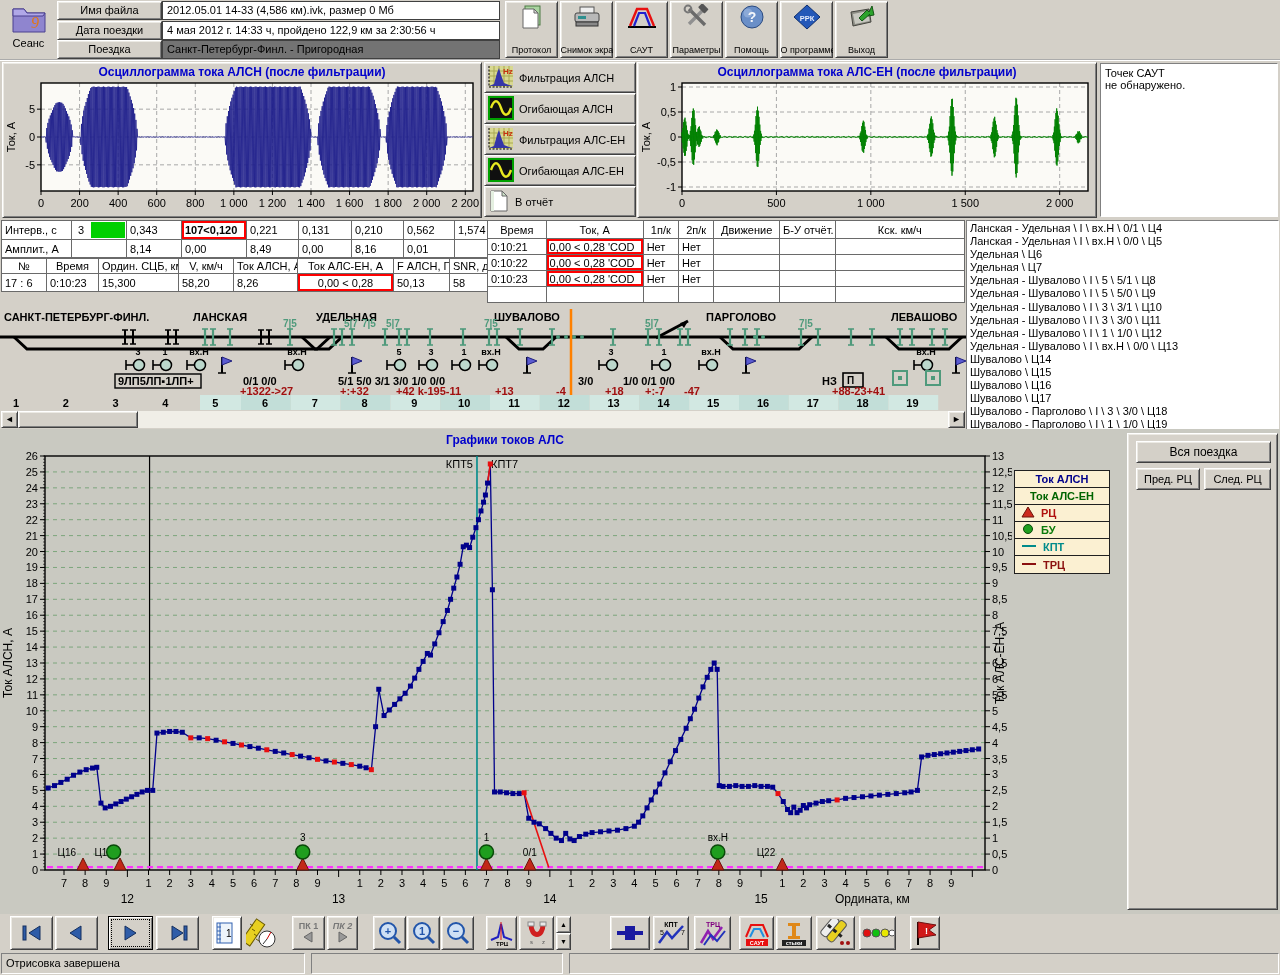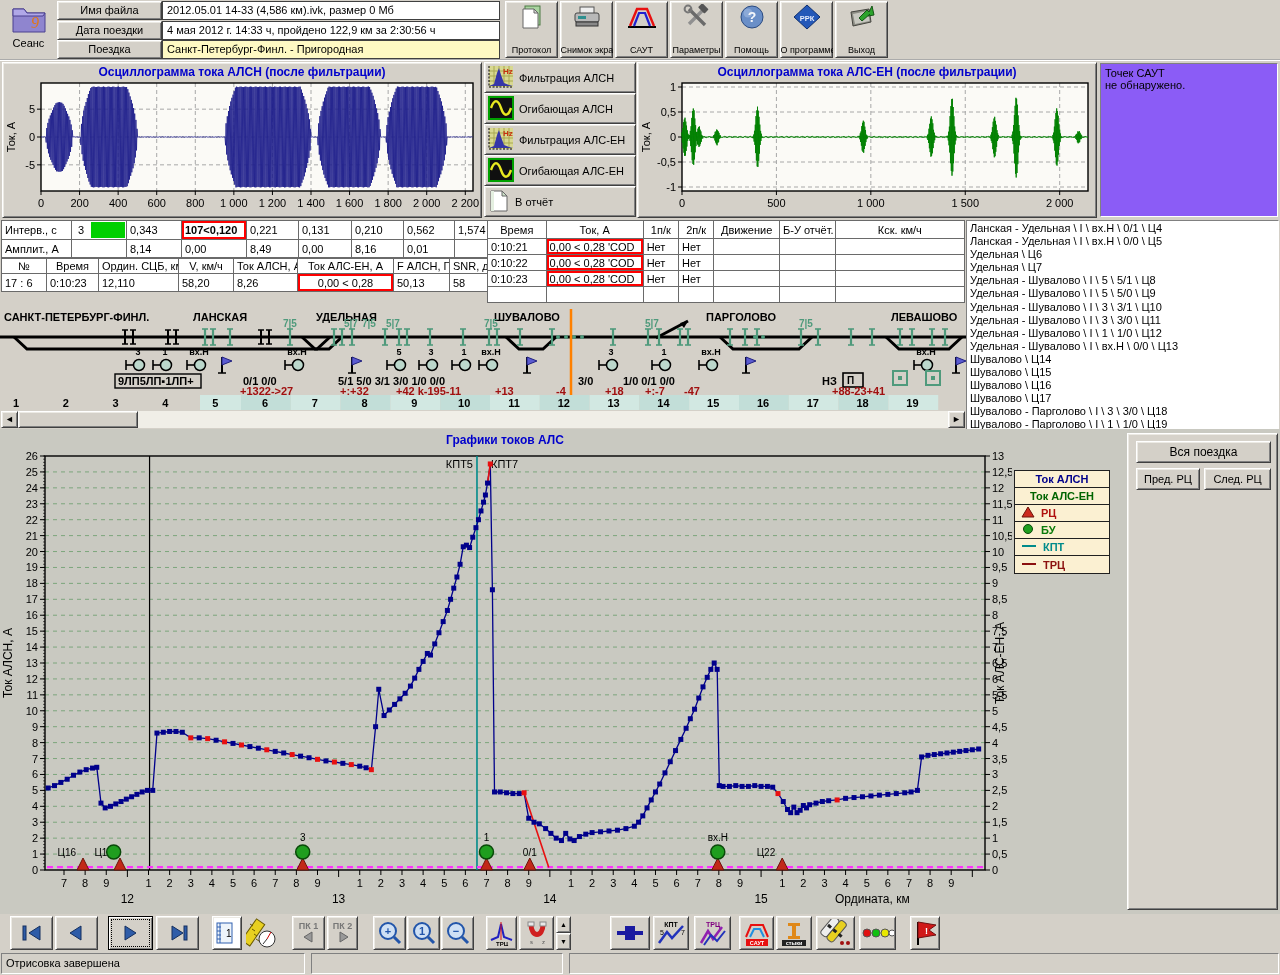--- a/index.html
+++ b/index.html
@@ -49,21 +49,21 @@
       <div class="abs" style="left: 0px; top: 0px; width: 443px; height: 19px; display: flex;">
         <div class="raised btn" style="width: 105px; height: 19px; line-height: 17px; font-size: 11px;">Имя файла</div>
         <div style="width: 338px; height: 19px; line-height: 17px; font-size: 11px; background: rgb(255, 255, 255); border: 1px solid rgb(64, 64, 64); padding-left: 4px; white-space: nowrap; overflow: hidden;">2012.05.01 14-33 (4,586 км).ivk,   размер 0 Мб</div>
       </div>
       <div class="abs" style="left: 0px; top: 19.7px; width: 443px; height: 19px; display: flex;">
         <div class="raised btn" style="width: 105px; height: 19px; line-height: 17px; font-size: 11px;">Дата поездки</div>
         <div style="width: 338px; height: 19px; line-height: 17px; font-size: 11px; background: rgb(255, 255, 255); border: 1px solid rgb(64, 64, 64); padding-left: 4px; white-space: nowrap; overflow: hidden;">4 мая 2012 г.  14:33 ч,    пройдено 122,9  км  за  2:30:56 ч</div>
       </div>
       <div class="abs" style="left: 0px; top: 39.4px; width: 443px; height: 19px; display: flex;">
         <div class="raised btn" style="width: 105px; height: 19px; line-height: 17px; font-size: 11px;">Поездка</div>
-        <div style="width: 338px; height: 19px; line-height: 17px; font-size: 11px; background: #fef9c3; border: 1px solid rgb(64, 64, 64); padding-left: 4px; white-space: nowrap; overflow: hidden;">Санкт-Петербург-Финл. - Пригородная</div>
+        <div style="width: 338px; height: 19px; line-height: 17px; font-size: 11px; background: #737373; border: 1px solid rgb(64, 64, 64); padding-left: 4px; white-space: nowrap; overflow: hidden;">Санкт-Петербург-Финл. - Пригородная</div>
       </div>
     </div>
   <div class="abs" id="toptoolbar" style="left:505px;top:1px;width:390px;height:59px;display:flex;gap:2px;">
       <div class="raised btn tbtn" style="width: 53px; height: 57px;">
         <div><svg width="26" height="26" viewBox="0 0 26 26">
             <rect x="6" y="2" width="15" height="19" fill="#aad4a0" stroke="#4a7a42"></rect>
             <polygon points="4,5 15,5 19,9 19,24 4,24" fill="#fff" stroke="#666"></polygon>
             <polygon points="15,5 15,9 19,9" fill="#ddd" stroke="#666"></polygon>
           </svg></div>
         <div class="lbl">Протокол</div>
@@ -251,21 +251,21 @@
       <text x="232.8372093023256" y="128" font-family="Liberation Sans,sans-serif" font-size="11" text-anchor="middle">1 000</text>
       <line x1="327.25581395348837" y1="112" x2="327.25581395348837" y2="116" stroke="#000"></line>
       <text x="327.25581395348837" y="128" font-family="Liberation Sans,sans-serif" font-size="11" text-anchor="middle">1 500</text>
       <line x1="421.6744186046512" y1="112" x2="421.6744186046512" y2="116" stroke="#000"></line>
       <text x="421.6744186046512" y="128" font-family="Liberation Sans,sans-serif" font-size="11" text-anchor="middle">2 000</text>
       <text x="0" y="0" font-family="Liberation Sans,sans-serif" font-size="11" text-anchor="middle" transform="translate(12,58) rotate(-90)">Ток, А</text>
       <path d="M44,58L44.0,53.3L44.4,63.8L44.8,49.0L45.1,69.5L45.5,43.2L45.9,73.7L46.3,40.5L46.6,76.9L47.0,38.7L47.4,76.6L47.8,42.6L48.2,71.9L48.5,46.6L48.9,67.6L49.3,51.3L49.7,61.9L50.0,54.8L50.4,60.0L50.8,55.9L51.2,58.9L51.6,56.2L51.9,61.8L52.3,51.9L52.7,67.1L53.1,47.2L53.4,73.1L53.8,38.9L54.2,81.4L54.6,32.0L55.0,85.0L55.3,29.5L55.7,85.8L56.1,31.4L56.5,80.4L56.8,39.5L57.2,73.3L57.6,46.2L58.0,67.1L58.4,53.0L58.7,61.9L59.1,52.7L59.5,65.3L59.9,49.7L60.2,66.2L60.6,48.2L61.0,68.0L61.4,47.4L61.8,66.8L62.1,50.7L62.5,64.8L62.9,52.4L63.3,62.8L63.6,55.8L64.0,59.7L64.4,56.7L64.8,59.4L65.1,57.1L65.5,57.4L65.9,57.9L66.3,58.1L66.7,57.2L67.0,57.8L67.4,58.7L67.8,58.1L68.2,57.8L68.5,58.8L68.9,58.7L69.3,57.7L69.7,58.0L70.1,58.5L70.4,57.5L70.8,57.1L71.2,58.0L71.6,58.0L71.9,57.2L72.3,57.9L72.7,58.7L73.1,58.1L73.5,57.9L73.8,58.9L74.2,58.5L74.6,57.9L75.0,57.5L75.3,59.2L75.7,56.2L76.1,59.0L76.5,55.5L76.9,61.5L77.2,52.8L77.6,63.5L78.0,52.4L78.4,65.2L78.7,50.5L79.1,66.3L79.5,51.4L79.9,63.9L80.3,52.4L80.6,62.9L81.0,53.9L81.4,59.7L81.8,56.3L82.1,59.2L82.5,56.5L82.9,58.6L83.3,58.6L83.7,58.2L84.0,57.9L84.4,58.9L84.8,58.4L85.2,57.5L85.5,57.9L85.9,58.3L86.3,57.3L86.7,57.2L87.1,58.2L87.4,58.0L87.8,57.4L88.2,58.2L88.6,58.9L88.9,58.1L89.3,58.0L89.7,58.8L90.1,58.4L90.5,57.4L90.8,57.9L91.2,58.2L91.6,57.3L92.0,57.2L92.3,58.2L92.7,58.0L93.1,57.4L93.5,58.3L93.9,58.9L94.2,58.0L94.6,58.0L95.0,58.8L95.4,58.3L95.7,57.3L96.1,57.9L96.5,58.2L96.9,57.2L97.3,57.3L97.6,58.3L98.0,58.0L98.4,57.5L98.8,58.4L99.1,58.9L99.5,58.0L99.9,58.0L100.3,58.8L100.7,58.2L101.0,57.3L101.4,57.9L101.8,58.1L102.2,57.2L102.5,57.3L102.9,58.4L103.3,58.1L103.7,57.6L104.1,58.5L104.4,58.9L104.8,58.0L105.2,58.0L105.6,58.7L105.9,58.0L106.3,57.2L106.7,57.9L107.1,58.1L107.4,57.2L107.8,57.4L108.2,58.4L108.6,58.1L109.0,57.6L109.3,58.6L109.7,58.9L110.1,57.9L110.5,58.0L110.8,58.7L111.2,57.9L111.6,57.2L112.0,57.9L112.4,58.1L112.7,57.2L113.1,57.5L113.5,58.5L113.9,58.2L114.2,57.5L114.6,59.1L115.0,58.0L115.4,59.3L115.8,55.5L116.1,62.6L116.5,51.8L116.9,65.9L117.3,45.7L117.6,74.1L118.0,37.1L118.4,81.5L118.8,31.4L119.2,87.4L119.5,27.7L119.9,87.9L120.3,31.7L120.7,81.8L121.0,37.8L121.4,74.6L121.8,45.6L122.2,65.9L122.6,51.9L122.9,62.0L123.3,54.7L123.7,59.1L124.1,57.8L124.4,58.6L124.8,57.6L125.2,58.8L125.6,58.7L126.0,57.8L126.3,57.9L126.7,58.5L127.1,57.7L127.5,57.1L127.8,57.9L128.2,58.0L128.6,57.2L129.0,57.8L129.4,58.7L129.7,58.2L130.1,57.8L130.5,58.8L130.9,58.7L131.2,57.7L131.6,57.9L132.0,58.5L132.4,57.6L132.8,57.1L133.1,58.0L133.5,58.0L133.9,57.3L134.3,57.9L134.6,58.8L135.0,58.2L135.4,57.9L135.8,58.8L136.2,58.7L136.5,57.6L136.9,57.9L137.3,58.4L137.7,57.5L138.0,57.1L138.4,58.0L138.8,58.1L139.2,57.3L139.6,58.0L139.9,58.8L140.3,58.2L140.7,57.9L141.1,58.8L141.4,58.6L141.8,57.5L142.2,57.9L142.6,58.3L143.0,57.4L143.3,57.1L143.7,58.1L144.1,58.1L144.5,57.4L144.8,58.1L145.2,58.9L145.6,58.1L146.0,57.9L146.3,58.8L146.7,58.5L147.1,57.5L147.5,57.8L147.9,58.3L148.2,57.4L148.6,57.1L149.0,58.1L149.4,58.1L149.7,57.4L150.1,58.2L150.5,58.9L150.9,58.1L151.3,57.9L151.6,58.8L152.0,58.4L152.4,57.4L152.8,57.8L153.1,58.2L153.5,57.3L153.9,57.2L154.3,58.2L154.7,58.1L155.0,57.5L155.4,58.3L155.8,58.9L156.2,58.1L156.5,57.9L156.9,58.8L157.3,58.3L157.7,57.3L158.1,57.8L158.4,58.2L158.8,57.3L159.2,57.2L159.6,58.3L159.9,58.1L160.3,57.5L160.7,58.4L161.1,58.9L161.5,58.1L161.8,57.9L162.2,58.7L162.6,58.2L163.0,57.3L163.3,57.8L163.7,58.2L164.1,57.3L164.5,57.3L164.9,58.4L165.2,58.2L165.6,57.6L166.0,58.4L166.4,58.9L166.7,58.0L167.1,57.9L167.5,58.7L167.9,58.1L168.3,57.2L168.6,57.8L169.0,58.1L169.4,57.2L169.8,57.4L170.1,58.4L170.5,58.2L170.9,57.6L171.3,58.5L171.7,58.9L172.0,58.0L172.4,57.9L172.8,58.6L173.2,58.0L173.5,57.1L173.9,57.8L174.3,58.1L174.7,57.2L175.1,57.4L175.4,58.5L175.8,58.2L176.2,57.7L176.6,58.6L176.9,58.9L177.3,57.9L177.7,57.9L178.1,58.6L178.5,57.9L178.8,57.1L179.2,57.8L179.6,58.1L180.0,57.2L180.3,57.5L180.7,58.6L181.1,58.2L181.5,57.7L181.9,58.6L182.2,58.9L182.6,57.8L183.0,57.9L183.4,58.5L183.7,57.8L184.1,57.1L184.5,57.9L184.9,58.1L185.3,57.3L185.6,57.6L186.0,58.7L186.4,58.2L186.8,57.8L187.1,58.7L187.5,58.8L187.9,57.8L188.3,57.8L188.6,58.5L189.0,57.7L189.4,57.1L189.8,57.9L190.2,58.1L190.5,57.3L190.9,57.7L191.3,58.7L191.7,58.2L192.0,57.8L192.4,58.7L192.8,58.8L193.2,57.7L193.6,57.8L193.9,58.4L194.3,57.6L194.7,57.0L195.1,57.9L195.4,58.1L195.8,57.3L196.2,57.8L196.6,58.8L197.0,58.2L197.3,57.8L197.7,58.7L198.1,58.7L198.5,57.6L198.8,57.8L199.2,58.4L199.6,57.5L200.0,57.1L200.4,58.0L200.7,58.1L201.1,57.4L201.5,57.9L201.9,58.8L202.2,58.2L202.6,57.9L203.0,58.7L203.4,58.6L203.8,57.5L204.1,57.8L204.5,58.3L204.9,57.5L205.3,57.1L205.6,58.0L206.0,58.1L206.4,57.4L206.8,58.0L207.2,58.9L207.5,58.2L207.9,57.9L208.3,58.7L208.7,58.5L209.0,57.5L209.4,57.8L209.8,58.3L210.2,57.4L210.6,57.1L210.9,58.1L211.3,58.2L211.7,57.4L212.1,58.1L212.4,58.9L212.8,58.2L213.2,57.9L213.6,58.7L214.0,58.4L214.3,57.4L214.7,57.7L215.1,58.2L215.5,57.4L215.8,57.1L216.2,58.2L216.6,58.2L217.0,57.5L217.4,58.2L217.7,58.9L218.1,58.2L218.5,57.9L218.9,58.7L219.2,58.3L219.6,57.4L220.0,57.6L220.4,58.4L220.8,56.9L221.1,58.0L221.5,56.9L221.9,60.3L222.3,54.3L222.6,63.0L223.0,52.5L223.4,66.7L223.8,47.1L224.2,71.5L224.5,43.8L224.9,72.8L225.3,41.7L225.7,73.8L226.0,42.8L226.4,70.0L226.8,47.6L227.2,66.8L227.5,51.1L227.9,63.1L228.3,55.7L228.7,60.2L229.1,56.5L229.4,59.4L229.8,57.7L230.2,57.4L230.6,57.6L230.9,58.2L231.3,57.3L231.7,57.3L232.1,58.4L232.5,58.3L232.8,57.6L233.2,58.5L233.6,59.0L234.0,58.0L234.3,57.8L234.7,58.6L235.1,58.0L235.5,57.1L235.9,57.7L236.2,58.1L236.6,57.3L237.0,57.4L237.4,58.5L237.7,58.3L238.1,57.7L238.5,58.5L238.9,58.9L239.3,57.9L239.6,57.8L240.0,58.6L240.4,57.9L240.8,57.1L241.1,57.8L241.5,58.1L241.9,57.3L242.3,57.5L242.7,58.6L243.0,58.3L243.4,57.7L243.8,58.6L244.2,58.9L244.5,57.9L244.9,57.8L245.3,58.5L245.7,57.9L246.1,57.1L246.4,57.8L246.8,58.1L247.2,57.3L247.6,57.6L247.9,58.7L248.3,58.3L248.7,57.8L249.1,58.6L249.5,58.9L249.8,57.8L250.2,57.8L250.6,58.5L251.0,57.8L251.3,57.0L251.7,57.8L252.1,58.1L252.5,57.3L252.9,57.7L253.2,58.7L253.6,58.3L254.0,57.8L254.4,58.6L254.7,58.8L255.1,57.7L255.5,57.7L255.9,58.4L256.3,57.7L256.6,57.0L257.0,57.9L257.4,58.2L257.8,57.4L258.1,57.8L258.5,58.8L258.9,58.3L259.3,57.8L259.7,58.7L260.0,58.7L260.4,57.6L260.8,57.7L261.2,58.4L261.5,57.6L261.9,57.0L262.3,57.9L262.7,58.2L263.1,57.4L263.4,57.9L263.8,58.8L264.2,58.3L264.6,57.8L264.9,58.7L265.3,58.7L265.7,57.5L266.1,57.7L266.5,58.3L266.8,57.5L267.2,57.0L267.6,58.0L268.0,58.2L268.3,57.4L268.7,58.0L269.1,58.9L269.5,58.3L269.8,57.8L270.2,58.7L270.6,58.6L271.0,57.5L271.4,57.7L271.7,58.3L272.1,57.5L272.5,57.1L272.9,58.1L273.2,58.2L273.6,57.5L274.0,58.1L274.4,58.9L274.8,58.3L275.1,57.8L275.5,58.7L275.9,58.5L276.3,57.4L276.6,57.7L277.0,58.2L277.4,57.4L277.8,57.1L278.2,58.1L278.5,58.3L278.9,57.5L279.3,58.2L279.7,59.0L280.0,58.2L280.4,57.8L280.8,58.6L281.2,58.4L281.6,57.3L281.9,57.7L282.3,58.2L282.7,57.4L283.1,57.2L283.4,58.2L283.8,58.3L284.2,57.6L284.6,58.3L285.0,59.0L285.3,58.2L285.7,57.8L286.1,58.6L286.5,58.3L286.8,57.3L287.2,57.6L287.6,58.3L288.0,57.2L288.4,57.5L288.7,57.8L289.1,59.3L289.5,56.0L289.9,61.0L290.2,54.9L290.6,64.0L291.0,49.7L291.4,69.3L291.8,44.8L292.1,73.1L292.5,39.6L292.9,77.7L293.3,37.4L293.6,76.8L294.0,40.3L294.4,74.3L294.8,44.3L295.2,69.1L295.5,50.8L295.9,63.9L296.3,53.7L296.7,61.2L297.0,56.4L297.4,58.1L297.8,57.1L298.2,58.5L298.6,57.2L298.9,57.4L299.3,58.4L299.7,58.4L300.1,57.7L300.4,58.5L300.8,59.0L301.2,58.0L301.6,57.8L302.0,58.5L302.3,58.0L302.7,57.1L303.1,57.7L303.5,58.2L303.8,57.4L304.2,57.5L304.6,58.6L305.0,58.4L305.4,57.7L305.7,58.5L306.1,58.9L306.5,57.9L306.9,57.7L307.2,58.5L307.6,57.9L308.0,57.1L308.4,57.6L308.7,58.5L309.1,56.8L309.5,58.6L309.9,56.8L310.3,61.5L310.6,52.7L311.0,66.3L311.4,47.6L311.8,73.5L312.1,37.1L312.5,84.2L312.9,27.1L313.3,91.9L313.7,20.2L314.0,96.7L314.4,19.8L314.8,92.5L315.2,28.0L315.5,84.2L315.9,37.2L316.3,74.2L316.7,47.5L317.1,65.5L317.4,52.6L317.8,61.5L318.2,55.9L318.6,58.1L318.9,57.3L319.3,58.5L319.7,57.3L320.1,57.8L320.5,58.8L320.8,58.4L321.2,57.8L321.6,58.6L322.0,58.8L322.3,57.7L322.7,57.6L323.1,58.3L323.5,57.7L323.9,57.0L324.2,57.9L324.6,58.2L325.0,57.5L325.4,57.8L325.7,58.8L326.1,58.4L326.5,57.8L326.9,58.6L327.3,58.7L327.6,57.6L328.0,57.6L328.4,58.3L328.8,57.6L329.1,57.0L329.5,58.0L329.9,58.3L330.3,57.5L330.7,57.9L331.0,58.9L331.4,58.4L331.8,57.8L332.2,58.6L332.5,58.6L332.9,57.5L333.3,57.6L333.7,58.3L334.1,57.5L334.4,57.1L334.8,58.0L335.2,58.3L335.6,57.5L335.9,58.0L336.3,58.9L336.7,58.3L337.1,57.8L337.5,58.6L337.8,58.5L338.2,57.4L338.6,57.6L339.0,58.2L339.3,57.5L339.7,57.1L340.1,58.1L340.5,58.3L340.9,57.6L341.2,58.1L341.6,59.0L342.0,58.3L342.4,57.8L342.7,58.6L343.1,58.4L343.5,57.3L343.9,57.6L344.3,58.2L344.6,57.5L345.0,57.1L345.4,58.2L345.8,58.4L346.1,57.6L346.5,58.2L346.9,59.0L347.3,58.2L347.7,57.8L348.0,58.6L348.4,58.3L348.8,57.2L349.2,57.6L349.5,58.2L349.9,57.4L350.3,57.2L350.7,58.2L351.0,58.5L351.4,57.4L351.8,58.7L352.2,58.3L352.6,59.4L352.9,55.7L353.3,61.8L353.7,53.3L354.1,64.1L354.4,48.2L354.8,70.2L355.2,42.7L355.6,74.4L356.0,39.5L356.3,78.3L356.7,37.8L357.1,77.2L357.5,41.9L357.8,72.8L358.2,45.7L358.6,67.9L359.0,51.2L359.4,62.0L359.7,54.3L360.1,60.3L360.5,56.2L360.9,58.1L361.2,58.1L361.6,58.6L362.0,57.6L362.4,58.4L362.8,58.9L363.1,58.0L363.5,57.7L363.9,58.5L364.3,58.0L364.6,57.1L365.0,57.6L365.4,58.2L365.8,57.4L366.2,57.4L366.5,58.5L366.9,58.4L367.3,57.8L367.7,58.4L368.0,58.9L368.4,58.0L368.8,57.7L369.2,58.4L369.6,58.0L369.9,57.0L370.3,57.7L370.7,58.2L371.1,57.4L371.4,57.5L371.8,58.6L372.2,58.5L372.6,57.6L373.0,58.8L373.3,58.3L373.7,59.0L374.1,55.7L374.5,61.7L374.8,52.6L375.2,65.1L375.6,46.0L376.0,74.5L376.4,36.1L376.7,84.4L377.1,26.8L377.5,94.7L377.9,18.8L378.2,98.5L378.6,19.8L379.0,94.0L379.4,25.7L379.8,85.2L380.1,36.4L380.5,73.3L380.9,46.0L381.3,66.3L381.6,52.2L382.0,61.0L382.4,56.8L382.8,59.6L383.2,57.2L383.5,58.8L383.9,58.6L384.3,57.8L384.7,57.5L385.0,58.3L385.4,57.7L385.8,57.0L386.2,57.8L386.6,58.3L386.9,57.5L387.3,57.8L387.7,58.8L388.1,58.4L388.4,57.8L388.8,58.5L389.2,58.7L389.6,57.6L389.9,57.5L390.3,58.3L390.7,57.7L391.1,57.0L391.5,57.9L391.8,58.3L392.2,57.6L392.6,57.9L393.0,58.9L393.3,58.4L393.7,57.8L394.1,58.5L394.5,58.6L394.9,57.5L395.2,57.5L395.6,58.2L396.0,57.6L396.4,57.0L396.7,58.0L397.1,58.4L397.5,57.6L397.9,58.0L398.3,58.9L398.6,58.4L399.0,57.8L399.4,58.5L399.8,58.5L400.1,57.4L400.5,57.5L400.9,58.2L401.3,57.6L401.7,57.1L402.0,58.1L402.4,58.4L402.8,57.6L403.2,58.1L403.5,59.0L403.9,58.3L404.3,57.8L404.7,58.5L405.1,58.5L405.4,57.3L405.8,57.5L406.2,58.2L406.6,57.5L406.9,57.1L407.3,58.2L407.7,58.4L408.1,57.7L408.5,58.1L408.8,59.0L409.2,58.3L409.6,57.7L410.0,58.5L410.3,58.4L410.7,57.3L411.1,57.5L411.5,58.2L411.9,57.5L412.2,57.2L412.6,58.2L413.0,58.5L413.4,57.6L413.7,58.5L414.1,58.4L414.5,59.3L414.9,55.9L415.3,61.4L415.6,53.6L416.0,64.2L416.4,47.6L416.8,71.6L417.1,40.3L417.5,78.2L417.9,34.0L418.3,85.4L418.7,29.4L419.0,86.6L419.4,32.1L419.8,82.5L420.2,36.7L420.5,75.6L420.9,44.8L421.3,67.0L421.7,50.5L422.1,62.9L422.4,54.5L422.8,59.1L423.2,57.4L423.6,59.1L423.9,57.5L424.3,58.5L424.7,58.9L425.1,58.1L425.5,57.6L425.8,58.4L426.2,58.1L426.6,57.1L427.0,57.6L427.3,58.2L427.7,57.5L428.1,57.4L428.5,58.5L428.9,58.5L429.2,57.8L429.6,58.4L430.0,58.9L430.4,58.0L430.7,57.6L431.1,58.4L431.5,58.0L431.9,57.0L432.2,57.6L432.6,58.2L433.0,57.5L433.4,57.5L433.8,58.6L434.1,58.5L434.5,57.8L434.9,58.4L435.3,58.9L435.6,58.0L436.0,57.4L436.4,58.6L436.8,57.4L437.2,57.8L437.5,56.4L437.9,60.0L438.3,55.1L438.7,60.8L439.0,54.7L439.4,63.3L439.8,52.4L440.2,64.3L440.6,52.9L440.9,63.7L441.3,52.1L441.7,63.1L442.1,53.8L442.4,60.2L442.8,55.3L443.2,60.1L443.6,56.3L444.0,58.5L444.3,58.3L444.7,58.8L445.1,57.6L445.5,58.5L445.8,58.7L446.2,57.7L446.6,57.5L447.0,58.3L447.4,57.8L447.7,57.0L448.1,57.8L448.5,58.3L448.9,57.6L449.2,57.8L449.6,58.8L450.0,58.5" fill="none" stroke="#008000" stroke-width="0.9"></path>
     </svg>
 </div>
 
-<div class="abs sunken" id="sautbox" style="left:1100px;top:63px;width:178px;height:154px;background:#8b5cf6;font-size:11px;padding:3px 4px;">
+<div class="abs sunken" id="sautbox" style="left:1100px;top:63px;width:178px;height:154px;background:#ffffff;font-size:11px;padding:3px 4px;">
   <div>Точек САУТ</div>
   <div>не обнаружено.</div>
 </div>
 
 <div class="abs" id="tblleft" style="left:1px;top:220px;width:486px;height:89px;">
     <table class="grid" style="width:486px">
       <colgroup>
         <col style="width:70px">
         <col style="width:55px">
         <col style="width:55px">
@@ -324,21 +324,21 @@
           <td class="hd" style="height:15px">Ордин. СЦБ, км</td>
           <td class="hd" style="height:15px">V, км/ч</td>
           <td class="hd" style="height:15px">Ток АЛСН, А</td>
           <td class="hd" style="height:15px">Ток АЛС-ЕН, А</td>
           <td class="hd" style="height:15px">F АЛСН, Гц</td>
           <td class="hd" style="height:15px">SNR, дБ</td>
         </tr>
         <tr>
           <td>17 : 6</td>
           <td>0:10:23</td>
-          <td>12,110</td>
+          <td>15,300</td>
           <td>58,20</td>
           <td>8,26</td>
           <td class="redbox2" style="text-align:center">0,00 &lt; 0,28</td>
           <td>50,13</td>
           <td>58</td>
         </tr>
       </tbody>
     </table>
   </div>
 <div class="abs" id="tblmid" style="left:487px;top:220px;width:478px;height:89px;">
@@ -1324,21 +1324,21 @@
         <line x1="21" y1="21" x2="25" y2="14" stroke="#c00"></line>
         <line x1="21" y1="21" x2="17" y2="26" stroke="#333"></line>
       </svg>
     </div>
     <div class="raised btn" style="position: absolute; left: 292px; top: 1px; width: 33px; height: 34px; display: flex; align-items: center; justify-content: center;">
       <div style="text-align:center;color:#777;"><div style="font-size:9px;font-weight:bold;">ПК 1</div><svg width="18" height="12">
           <polygon points="12,1 4,6 12,11" fill="#999" stroke="#666"></polygon>
         </svg></div>
     </div>
     <div class="raised btn" style="position: absolute; left: 327px; top: 1px; width: 31px; height: 34px; display: flex; align-items: center; justify-content: center;">
-      <div style="text-align:center;color:#777;"><div style="font-size:9px;font-weight:bold;">ПК 2</div><svg width="18" height="12">
+      <div style="text-align:center;color:#777;font-style:italic;"><div style="font-size:9px;font-weight:bold;">ПК 2</div><svg width="18" height="12">
           <polygon points="6,1 14,6 6,11" fill="#999" stroke="#666"></polygon>
         </svg></div>
     </div>
     <div class="raised btn" style="position: absolute; left: 373px; top: 1px; width: 33px; height: 34px; display: flex; align-items: center; justify-content: center;">
       <svg width="26" height="26">
         <circle cx="11" cy="11" r="8" fill="#cfe0f4" stroke="#2255aa" stroke-width="2"></circle>
         <line x1="17" y1="17" x2="23" y2="23" stroke="#2255aa" stroke-width="3"></line>
         <text x="11" y="15" font-size="11" font-weight="bold" fill="#2255aa" text-anchor="middle">+</text>
       </svg>
     </div>

